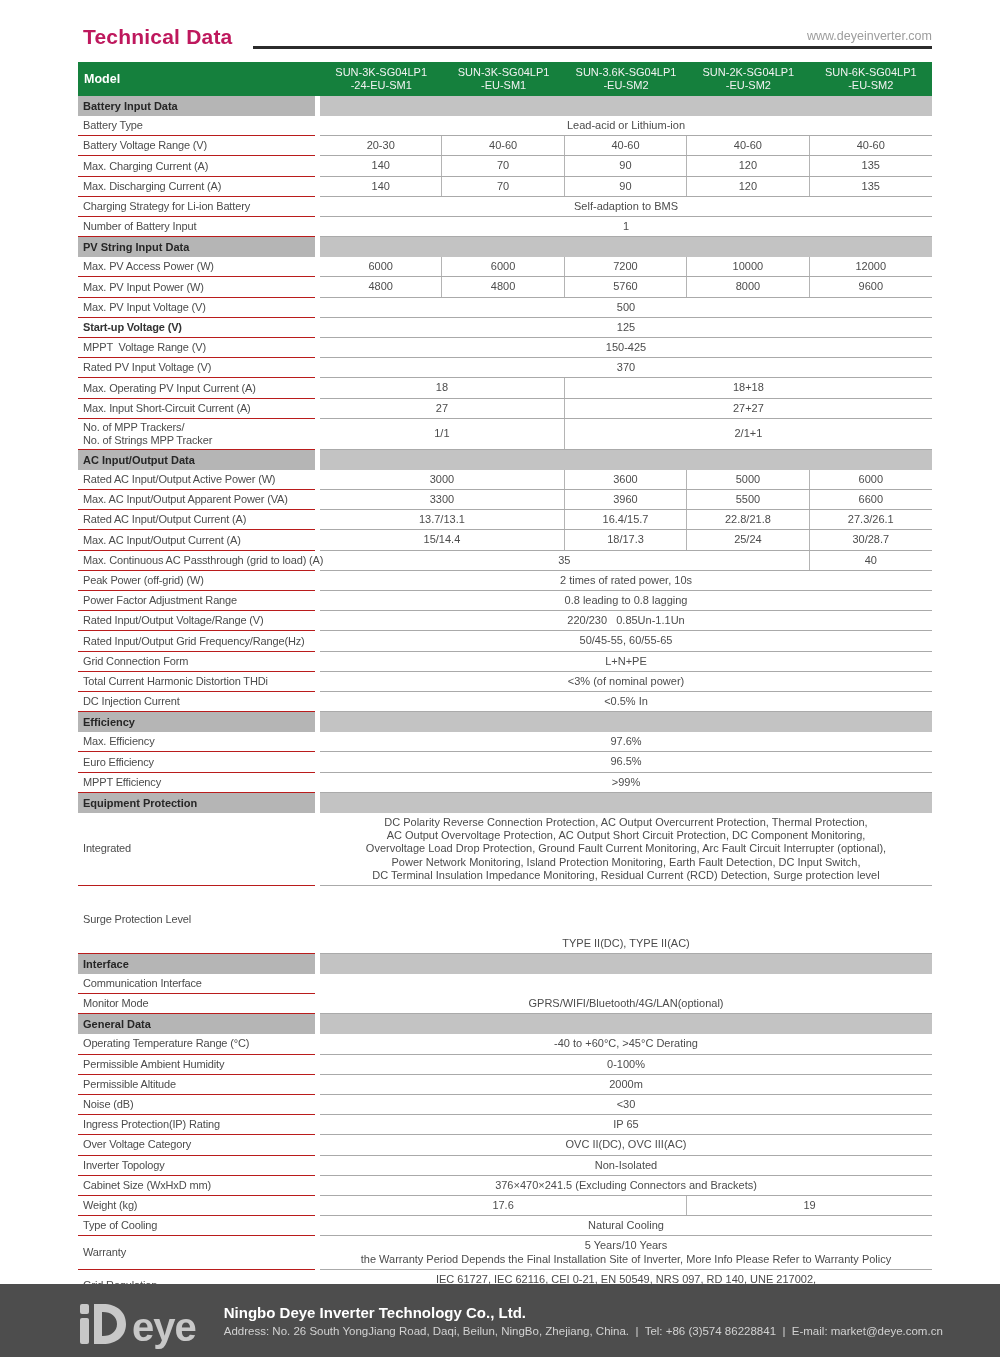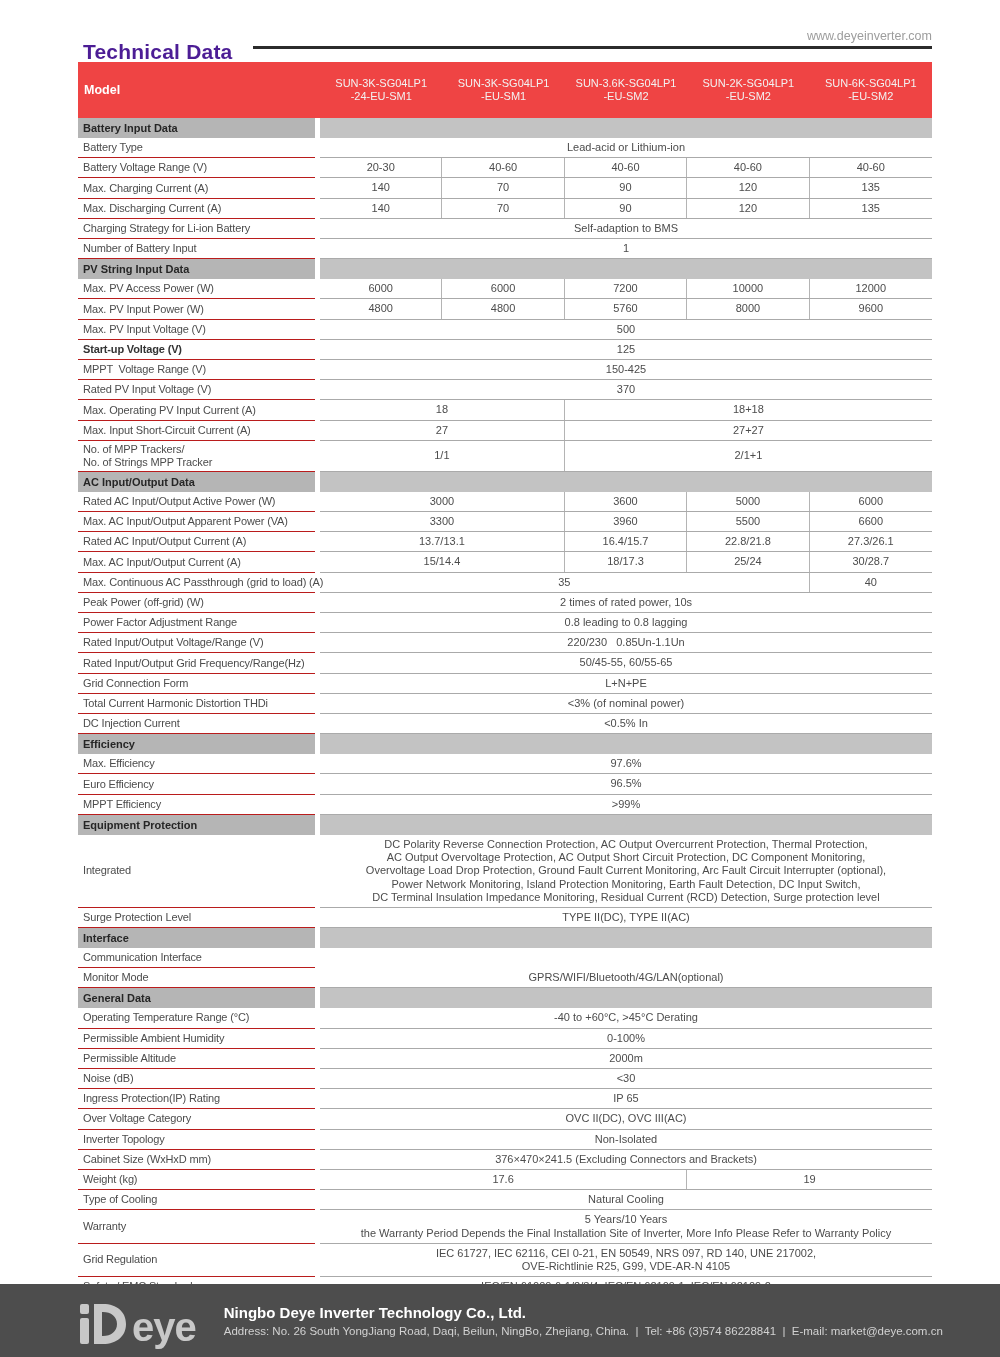--- a/index.html
+++ b/index.html
@@ -3,34 +3,34 @@
 <meta charset="utf-8">
 <style>
   html,body { margin:0; padding:0; background:#e8e8e8; }
   .page {
     position:relative; width:1000px; height:1357px; margin:0 auto;
     background:#ffffff; overflow:hidden;
     font-family:"Liberation Sans", sans-serif; color:#4c4c4c;
   }
   
   .doc-title {
-    position:absolute; top:40px; left:83px; margin:0;
-    font-size:21px; font-weight:bold; color:#4c1d95; letter-spacing:0.2px;
+    position:absolute; top:25px; left:83px; margin:0;
+    font-size:21px; font-weight:bold; color:#be185d; letter-spacing:0.2px;
   }
   .title-rule {
     position:absolute; top:46px; left:253px; right:68px; height:3px;
     background:#2b2b2b;
   }
   .site-url {
     position:absolute; top:29px; right:68px;
     font-size:12.5px; color:#9d9d9d; text-decoration:none;
   }
   
   .spec-table { position:absolute; top:62px; left:78px; width:854px; }
-  .model-header { display:flex; height:56px; background:#ef4444; }
+  .model-header { display:flex; height:34px; background:#15803d; }
   .model-label {
     width:242px; flex:none; box-sizing:border-box; padding-left:6px;
     display:flex; align-items:center;
     color:#ffffff; font-size:12.5px; font-weight:bold;
   }
   .model-cols { flex:1; display:grid; grid-template-columns:repeat(5,1fr); }
   .model-cell {
     display:flex; align-items:center; justify-content:center; text-align:center;
     color:#f2f2f2; font-size:11px; line-height:13.5px; white-space:pre;
   }
@@ -345,21 +345,21 @@
           <div class="spec-cell" style="grid-column: span 5;">DC Polarity Reverse Connection Protection, AC Output Overcurrent Protection, Thermal Protection,
 AC Output Overvoltage Protection, AC Output Short Circuit Protection, DC Component Monitoring,
 Overvoltage Load Drop Protection, Ground Fault Current Monitoring, Arc Fault Circuit Interrupter (optional),
 Power Network Monitoring, Island Protection Monitoring, Earth Fault Detection, DC Input Switch,
 DC Terminal Insulation Impedance Monitoring, Residual Current (RCD) Detection, Surge protection level</div>
         </div>
       </div>
       <div class="spec-row">
         <div class="row-label">Surge Protection Level</div>
         <div class="row-values">
-          <div class="spec-cell" style="grid-column: span 5;">TYPE II(DC), TYPE II(AC)</div>
+          <div class="spec-cell" style="grid-column: span 5; margin-top: 48px;">TYPE II(DC), TYPE II(AC)</div>
         </div>
       </div>
       <div class="section-bar">
         <div class="section-label">Interface</div>
         <div class="section-fill"></div>
       </div>
       <div class="spec-row">
         <div class="row-label">Communication Interface</div>
       </div>
       <div class="spec-row">

